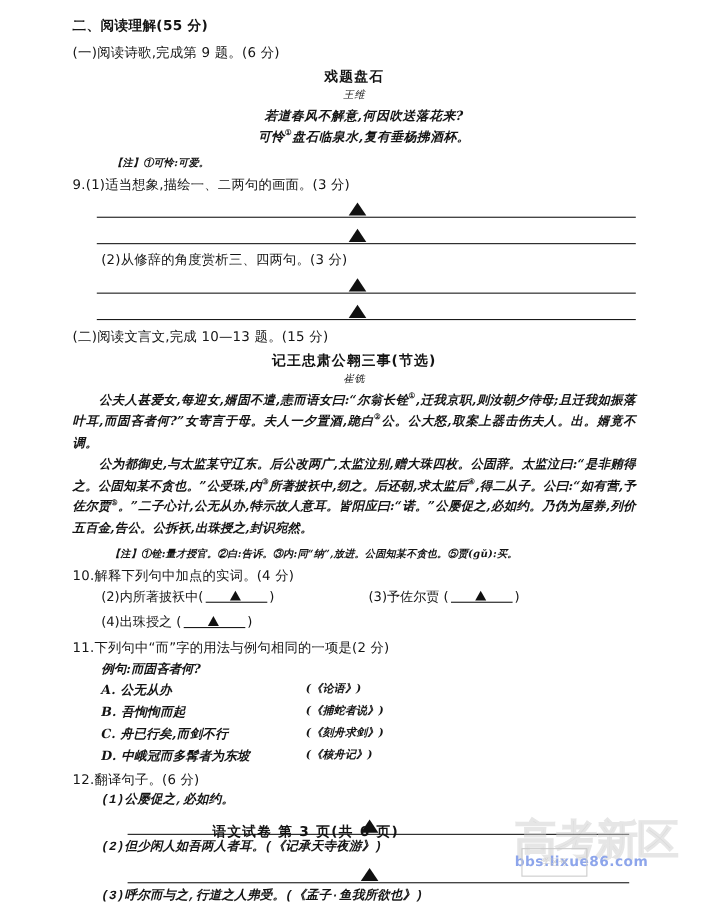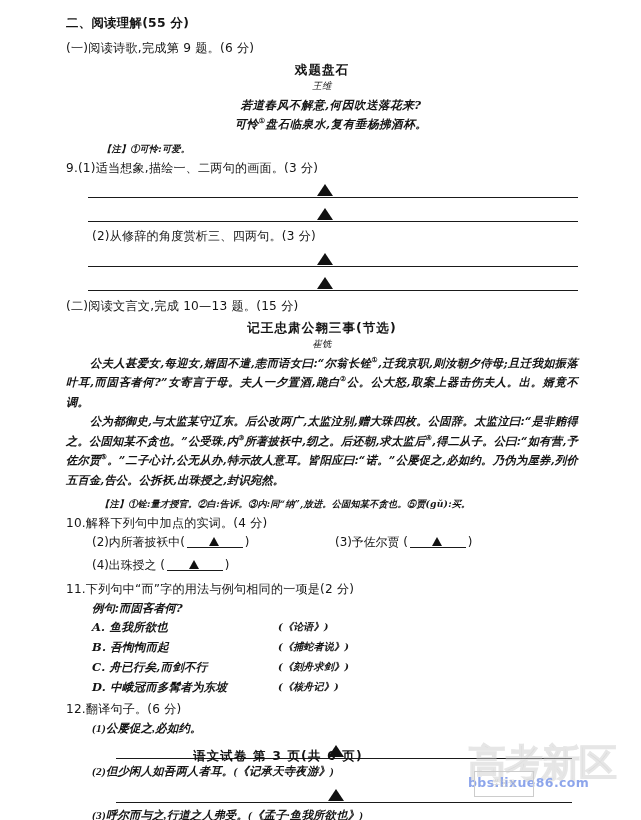--- a/index.html
+++ b/index.html
@@ -188,21 +188,21 @@
   .example-line {
     padding-left: 26px;
     font-family: "DejaVu Serif", "Liberation Serif", serif;
     font-style: italic;
     font-weight: bold;
     font-size: 11.4px;
     line-height: 1.7;
   }
   .trans-item {
     padding-left: 26px;
-    font-family: Liberation Serif, serif;
+    font-family: Liberation Mono, monospace;
     font-style: italic;
     font-weight: bold;
     font-size: 11.4px;
     line-height: 1.7;
     letter-spacing: 0.2px;
   }
 
   
   .footer {
     position: absolute;
@@ -309,21 +309,21 @@
     <div class="q10-grid">
       <div><span>(2)内所著披袄中(</span><span class="blank"><span class="tri-s"></span></span><span>)</span></div>
       <div><span>(3)予佐尔贾  (</span><span class="blank"><span class="tri-s"></span></span><span>)</span></div>
       <div><span>(4)出珠授之  (</span><span class="blank"><span class="tri-s"></span></span><span>)</span></div>
     </div>
 
     <div class="q-line q-indent-1" style="margin-top:4px;">11.下列句中“而”字的用法与例句相同的一项是(2 分)</div>
     <div class="example-line">例句:而固吝者何?</div>
 
     <div class="opt-row">
-      <span class="opt-label">A. 鱼我所欲也</span>
+      <span class="opt-label">A. 公无从办</span>
       <span class="opt-src">(《论语》)</span>
     </div>
     <div class="opt-row">
       <span class="opt-label">B. 吾恂恂而起</span>
       <span class="opt-src">(《捕蛇者说》)</span>
     </div>
     <div class="opt-row">
       <span class="opt-label">C. 舟已行矣,而剑不行</span>
       <span class="opt-src">(《刻舟求剑》)</span>
     </div>

